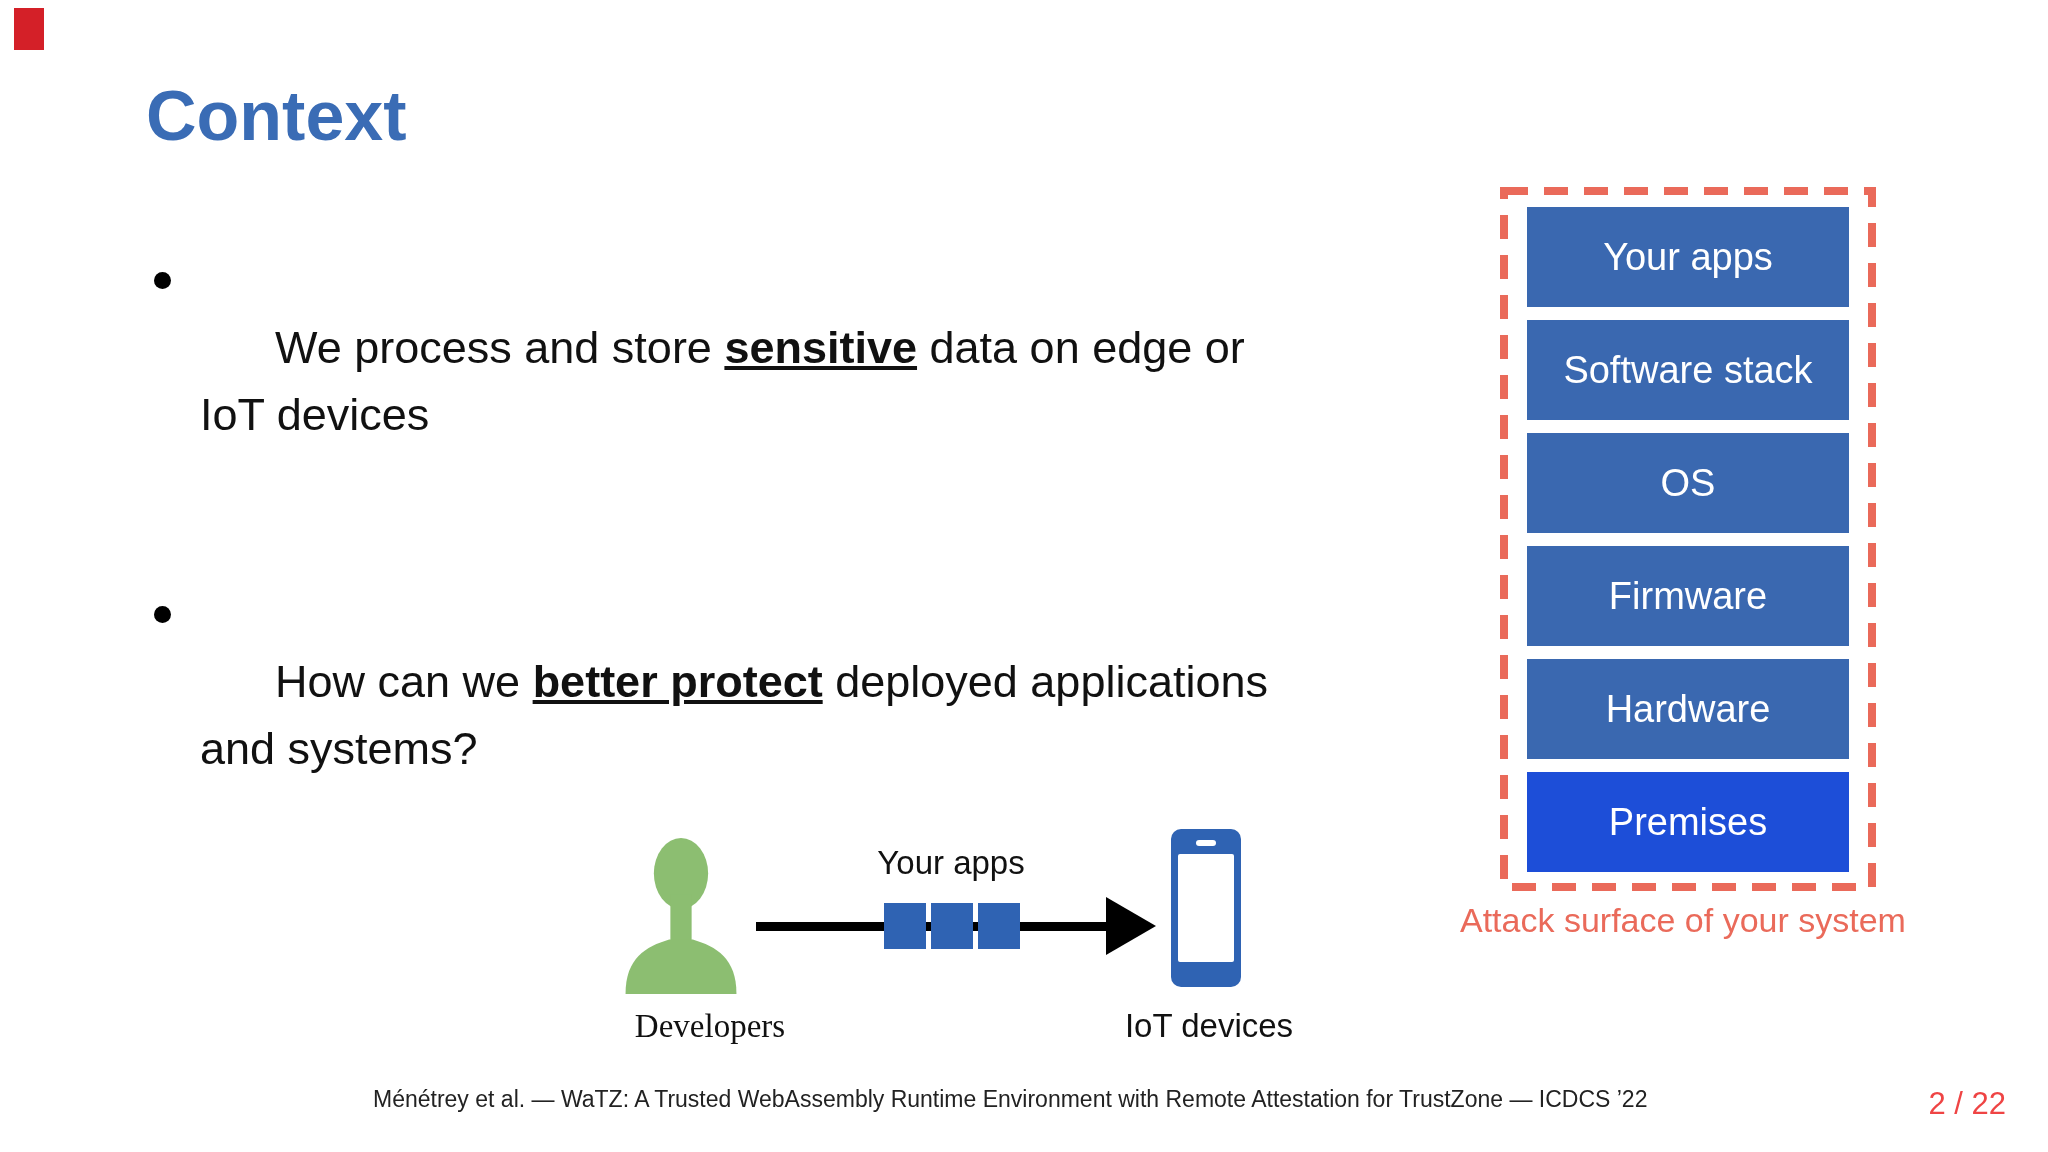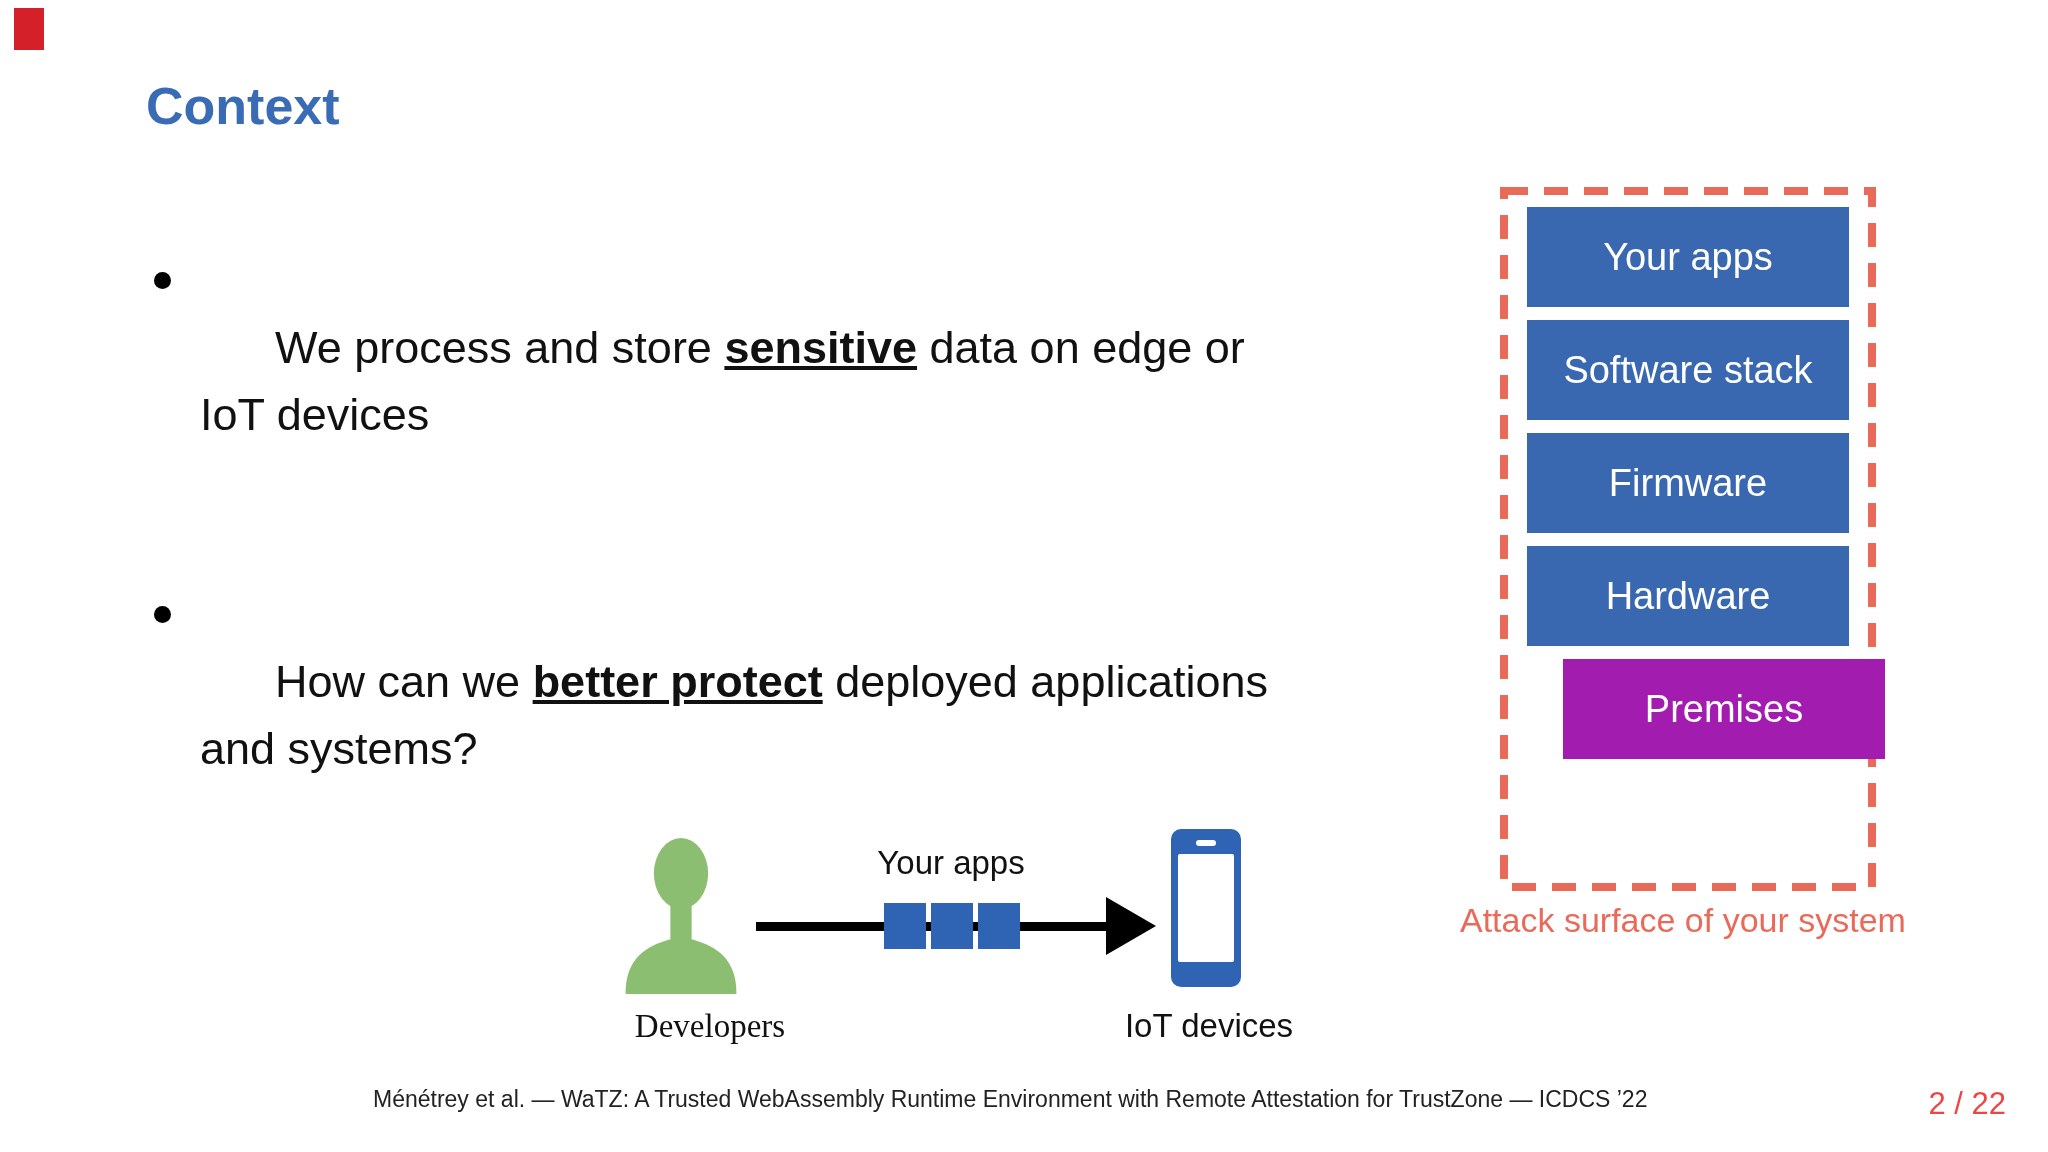--- a/index.html
+++ b/index.html
@@ -5,41 +5,41 @@
   html,body{margin:0;padding:0;}
   body{
     width:2048px;height:1152px;position:relative;background:#ffffff;
     font-family:"Liberation Sans", sans-serif;color:#111;overflow:hidden;
   }
   
   .red-marker{position:absolute;left:14px;top:8px;width:30px;height:42px;background:#d42028;}
   
   .title{
     position:absolute;left:146px;top:76px;margin:0;
-    font-size:52px;font-weight:700;color:#3a6cb5;letter-spacing:0;
+    font-size:70px;font-weight:700;color:#3a6cb5;letter-spacing:0;
   }
   
   .bullets{position:absolute;left:200px;top:247px;width:1300px;margin:0;padding:0;list-style:none;}
   .bullets li{
     position:relative;margin:0 0 66px 0;font-size:45px;line-height:67px;
     white-space:pre-wrap;color:#111;
   }
   .bullets li .dot{
     position:absolute;left:-46px;top:25px;width:17px;height:17px;border-radius:50%;background:#000;
   }
   .bullets b{font-weight:700;text-decoration:underline;}
   
   .stack{position:absolute;left:1500px;top:187px;width:376px;height:704px;}
   .stack .dashed-border{position:absolute;left:0;top:0;}
   .stack .layers{position:absolute;left:27px;top:20px;width:322px;}
   .layer{
     width:322px;height:100px;margin-bottom:13px;background:#3a68b0;color:#fff;
     display:flex;align-items:center;justify-content:center;font-size:38px;
   }
-  .layer.orange{background:#a21caf;margin-left:36px;}
+  .layer.orange{background:#1d4ed8;}
   .stack-caption{
     position:absolute;left:1460px;top:901px;width:456px;text-align:left;
     color:#ea6a5a;font-size:34px;
   }
   
   .person-svg{position:absolute;left:622px;top:838px;width:118px;height:156px;}
   .dev-label,.iot-label,.apps-label{
     position:absolute;width:240px;text-align:center;font-size:33px;color:#111;line-height:40px;
   }
   .dev-label{left:590px;top:1006px;font-family:Liberation Serif, serif;}
@@ -81,20 +81,21 @@
     </li>
   </ul>
 
   <div class="stack">
     <svg class="dashed-border" width="376" height="704" viewBox="0 0 376 704">
       <rect x="4" y="4" width="368" height="696" fill="none" stroke="#ea6a5a" stroke-width="8" stroke-dasharray="24 16"></rect>
     </svg>
     <div class="layers">
       <div class="layer">Your apps</div>
       <div class="layer">Software stack</div>
+      <div class="layer">OS</div>
       <div class="layer">Firmware</div>
       <div class="layer">Hardware</div>
       <div class="layer orange">Premises</div>
     </div>
   </div>
   <div class="stack-caption">Attack surface of your system</div>
 
   <svg class="person-svg" viewBox="0 0 100 132">
     <g fill="#8cbe71">
       <ellipse cx="50" cy="30" rx="23" ry="30"></ellipse>

